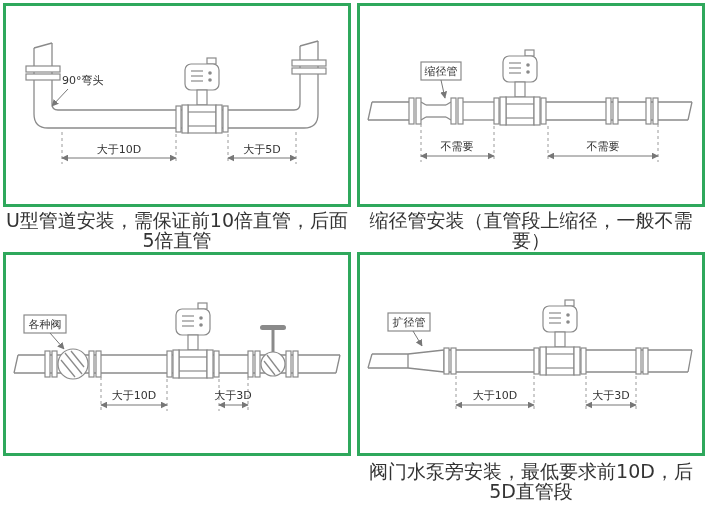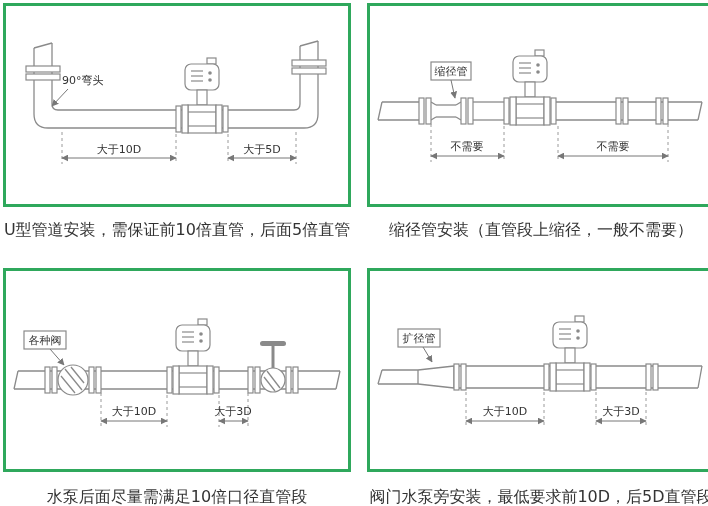--- a/index.html
+++ b/index.html
@@ -10,35 +10,34 @@
     color:#333;
     overflow:hidden;
   }
   .page {
     width:708px; height:506px;
     padding:3px 3px 0 3px;
     display:grid;
     grid-template-columns:348px 348px;
     grid-template-rows:249px 254px;
     column-gap:6px;
-    gap:16px;
   }
   .cell { display:flex; flex-direction:column; }
   .panel {
     width:348px; height:204px;
     border:3px solid var(--panel-border,#2fa85c);
     background:#fff;
   }
   .diagram { display:block; width:342px; height:198px; }
   .caption {
     flex:1;
     display:flex; flex-direction:column;
     align-items:center; justify-content:center;
     text-align:center;
-    font-size:16px; line-height:20px;
+    font-size:19px; line-height:20px;
     color:var(--text,#333333);
   }
   .diagram text { font-family:inherit; font-size:11px; fill:var(--text,#333333); }
   .diagram .mid { text-anchor:middle; }
   .diagram .pipe { stroke:var(--diagram-line,#8a8a8a); stroke-width:1.3; fill:none; }
   .diagram .dim { stroke:#777; stroke-width:1; fill:none; }
   .diagram .dash line { stroke:#9a9a9a; stroke-width:1; stroke-dasharray:3 3; }
   .diagram .box { fill:#fff; stroke:var(--diagram-line,#8a8a8a); stroke-width:1.2; }
   .hidden-defs { position:absolute; width:0; height:0; }
 </style>
@@ -207,21 +206,20 @@
           <line x1="213" y1="124" x2="213" y2="156"></line>
           <line x1="242" y1="122" x2="242" y2="156"></line>
         </g>
         <line class="dim" x1="95" y1="150" x2="161" y2="150" marker-start="url(#arrow)" marker-end="url(#arrow)"></line>
         <line class="dim" x1="213" y1="150" x2="242" y2="150" marker-start="url(#arrow)" marker-end="url(#arrow)"></line>
         <text class="mid" x="128" y="144">大于10D</text>
         <text class="mid" x="227" y="144">大于3D</text>
       </svg>
     </div>
     <div class="caption">
-      <div>水泵后面尽量需满足10倍口径直管段</div>
     </div>
   </div>
 
   <div class="cell">
     <div class="panel">
       <svg class="diagram" viewBox="0 0 342 198">
         <g class="pipe">
           <line x1="12" y1="99" x2="48" y2="99"></line>
           <line x1="8" y1="113" x2="48" y2="113"></line>
           <line x1="12" y1="99" x2="8" y2="113"></line>

